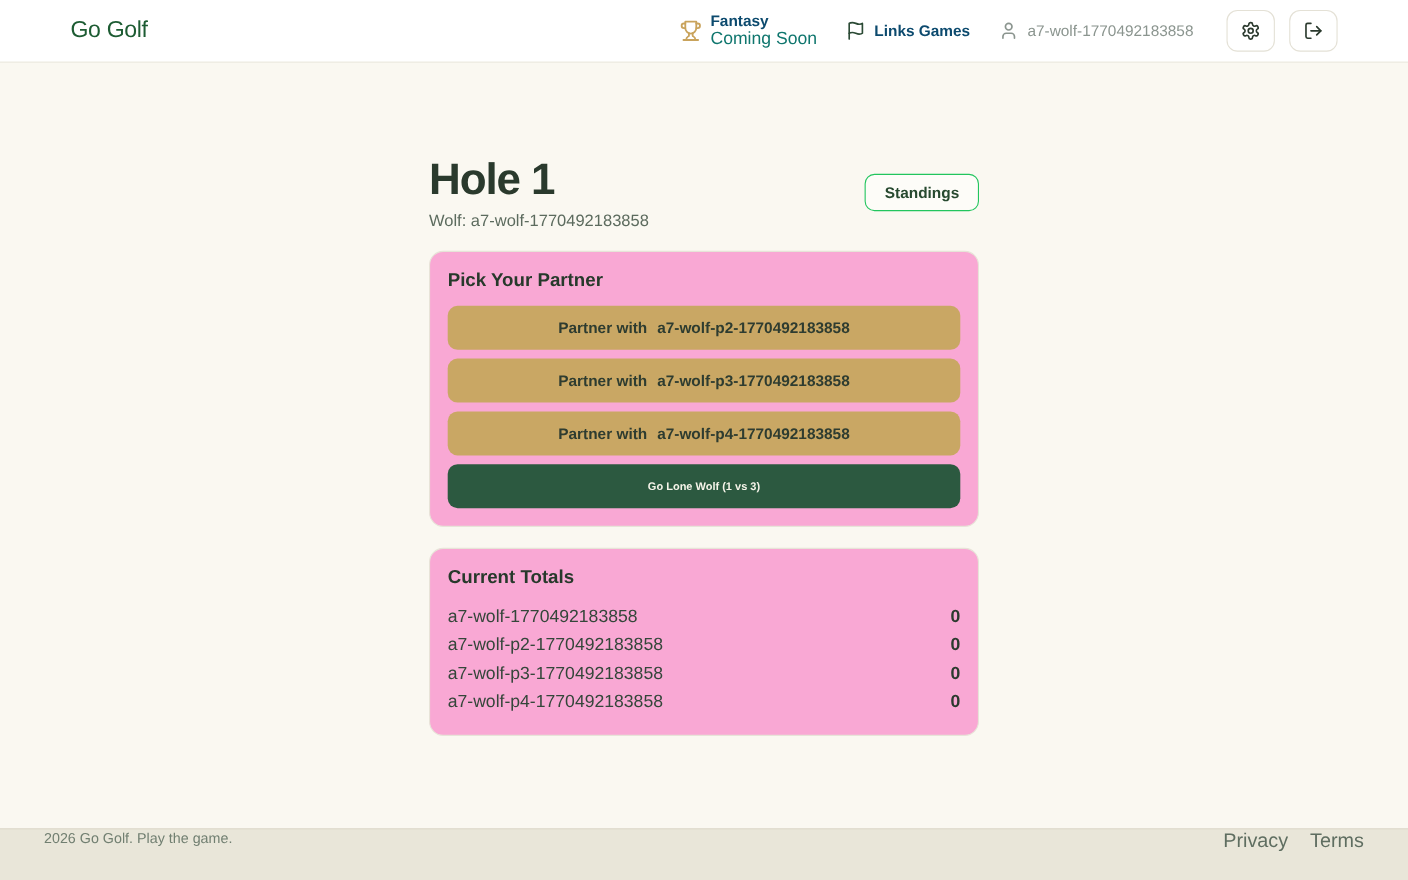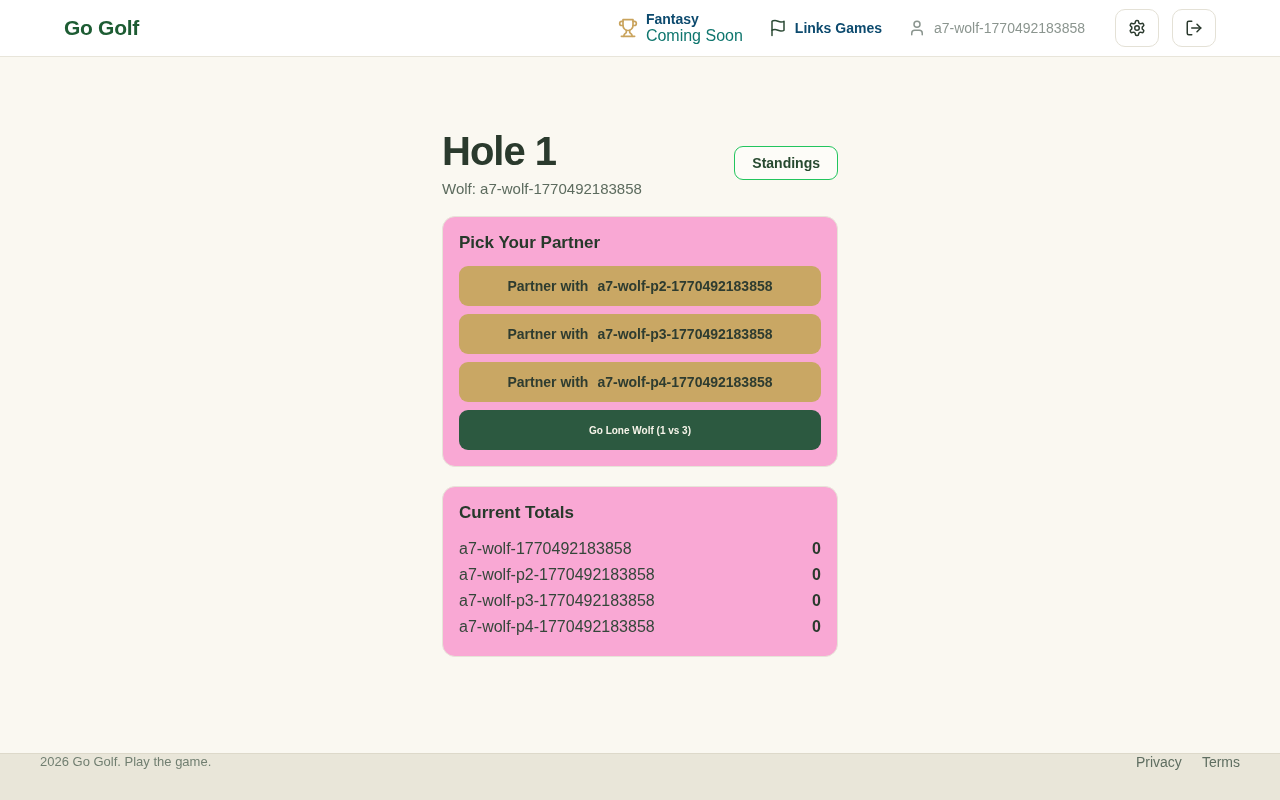--- a/index.html
+++ b/index.html
@@ -19,21 +19,21 @@
     background: #ffffff;
     border-bottom: 1px solid #e8e5da;
     display: flex;
     align-items: center;
     justify-content: space-between;
     padding: 0 64px;
     flex: 0 0 auto;
   }
   .brand {
     font-size: 21px;
-    font-weight: 700;
+    font-weight: 400;
     color: #1d5c33;
     letter-spacing: -0.3px;
     cursor: pointer;
   }
   .nav { display: flex; align-items: center; gap: 26px; }
   .nav-item { display: flex; align-items: center; gap: 8px; cursor: pointer; }
   .nav-item .txt2 { display: flex; flex-direction: column; line-height: 1.15; }
   .nav-label { font-size: 14px; font-weight: 700; color: #0c4a6e; }
   .nav-sublabel { font-size: 16px; color: #0f766e; }
   .nav-user { color: #8b958f; font-size: 14px; }
@@ -44,21 +44,21 @@
     background: #ffffff;
     border: 1px solid #e4e1d6;
     border-radius: 10px;
     display: flex; align-items: center; justify-content: center;
     cursor: pointer;
   }
   .btn-group { display: flex; align-items: center; gap: 13px; margin-left: 4px; }
 
   
   .main { flex: 1 1 auto; }
-  .container { width: 396px; margin: 4px auto; padding-top: 68px; }
+  .container { width: 500px; margin: 16px auto; padding-top: 68px; }
   .title-row { display: flex; align-items: center; justify-content: space-between; }
   .page-title {
     font-size: 40px;
     font-weight: 700;
     color: #2a3a2d;
     letter-spacing: -1px;
     line-height: 1.1;
   }
   .page-subtitle { font-size: 15px; color: #5c6b5e; margin-top: 7px; }
   .standings-btn {
@@ -133,21 +133,21 @@
     height: 47px;
     background: #e9e6d9;
     border-top: 1px solid #ddd9ca;
     display: flex;
     align-items: flex-start;
     justify-content: space-between;
     padding: 0 40px;
   }
   .footer-copy { font-size: 13px; color: #717f71; }
   .footer-links { display: flex; gap: 20px; }
-  .footer-link { font-size: 14px; color: #5f6e61; cursor: pointer; text-decoration: none; }
+  .footer-link { font-size: 18px; color: #5f6e61; cursor: pointer; text-decoration: none; }
 </style>
 </head>
 <body>
 
 <header class="header">
   <div class="brand">Go Golf</div>
 
   <nav class="nav">
 
     <div class="nav-item">

